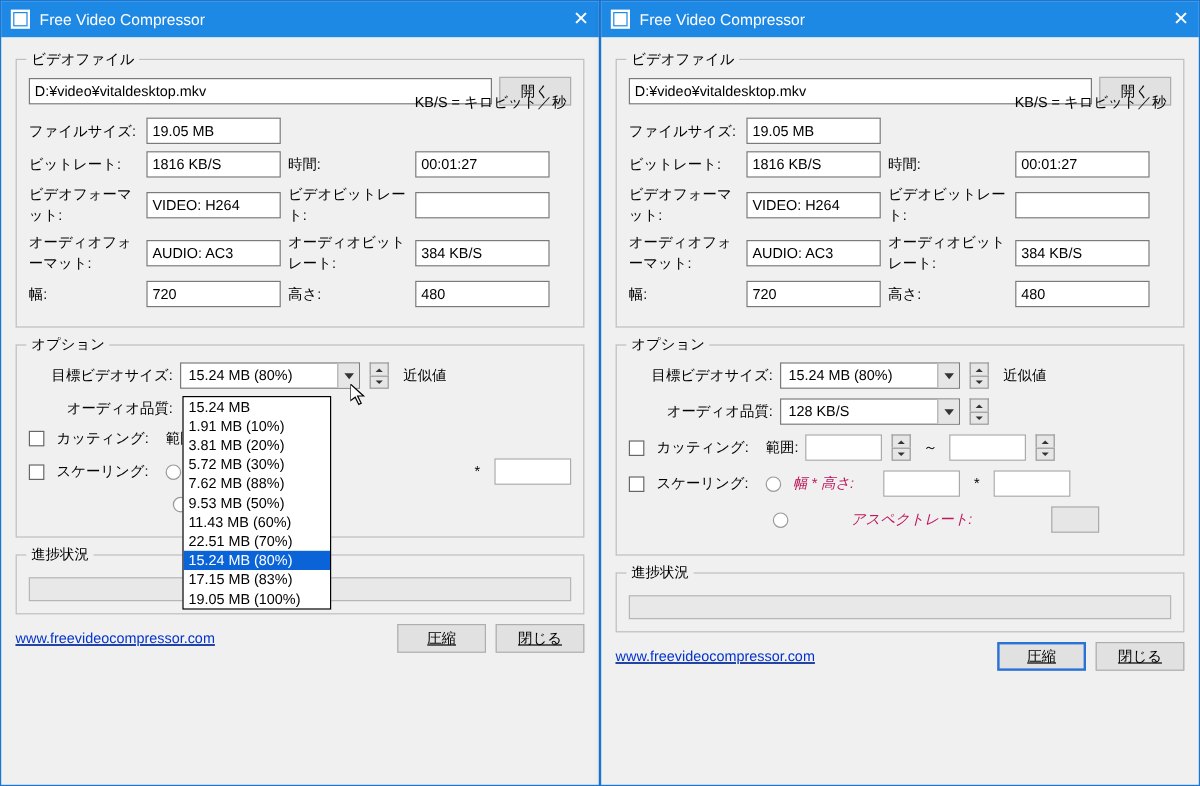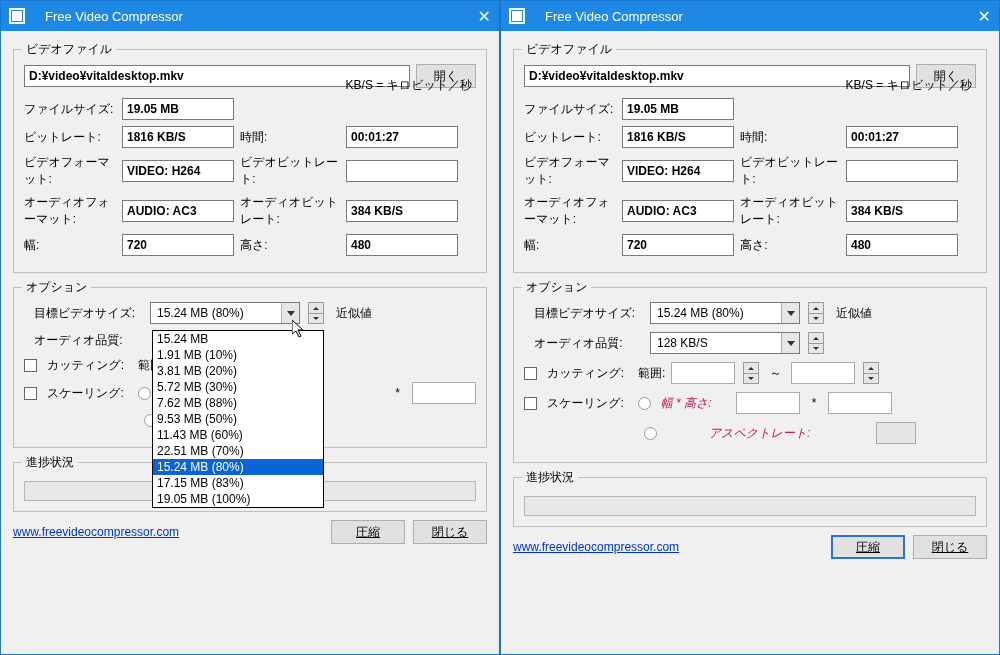--- a/index.html
+++ b/index.html
@@ -40,21 +40,21 @@
     display: flex;
     align-items: center;
     justify-content: center;
   }
   .titlebar .app-icon::after {
     content: "";
     display: block;
     width: 10px; height: 10px;
     border: 1px solid #1e88e5;
   }
-  .titlebar .title { flex: 1; margin-left: 12px; }
+  .titlebar .title { flex: 1; }
   .titlebar .close-btn {
     font-size: 16px;
     width: 40px;
     text-align: right;
     cursor: pointer;
   }
   .client {
     flex: 1;
     padding: 10px 12px;
     display: flex;
@@ -94,21 +94,20 @@
     border: 1px solid #7a7a7a;
     background: #fff;
     height: 22px;
     padding: 0 4px;
     font-family: inherit;
     font-size: 12px;
     display: flex;
     align-items: center;
     overflow: hidden;
     white-space: nowrap;
-    font-weight: bold;
   }
   .path-field { flex: 1; }
   .btn {
     border: 1px solid #adadad;
     background: #e1e1e1;
     height: 24px;
     min-width: 60px;
     font-size: 12px;
     cursor: pointer;
     font-family: inherit;
@@ -118,20 +117,21 @@
     right: 14px;
     top: 27px;
     font-size: 12px;
   }
   
   .opt-row {
     display: flex;
     gap: 6px;
     align-items: center;
     margin-bottom: 8px;
+    text-align: right;
   }
   .opt-label { width: 120px; padding-left: 10px; }
   .combo {
     display: inline-flex;
     align-items: stretch;
     border: 1px solid #7a7a7a;
     background: #fff;
     height: 22px;
   }
   .combo .combo-text {
@@ -229,21 +229,21 @@
     pointer-events: none;
     z-index: 30;
   }
   .cursor-arrow svg { display:block; }
   
   .dropdown {
     position: absolute;
     border: 1px solid #000;
     background: #fff;
     z-index: 20;
-    width: 172px;
+    width: 124px;
     font-size: 12px;
   }
   .dropdown .item { padding: 1px 4px; white-space: nowrap; }
   .dropdown .item.selected { background: #0a64d8; color: #fff; }
   .small-combo {
     width: 40px;
     display: inline-flex;
     align-items: stretch;
     border: 1px solid #aaa;
     background: #e6e6e6;

